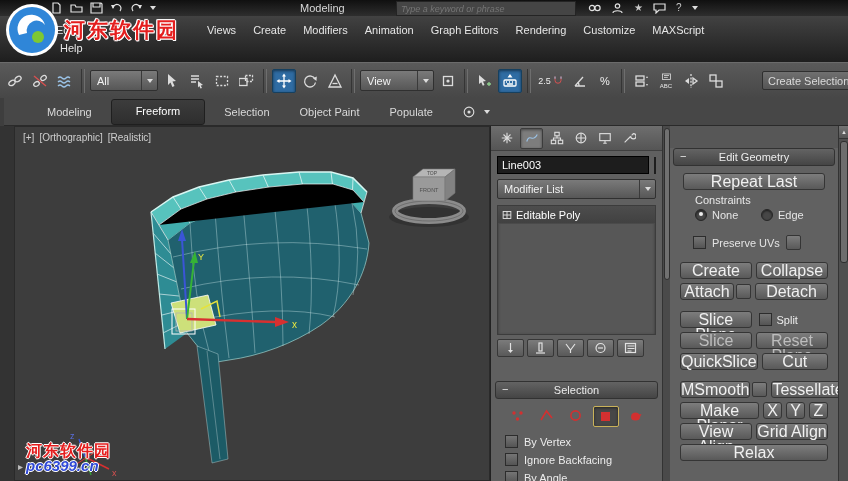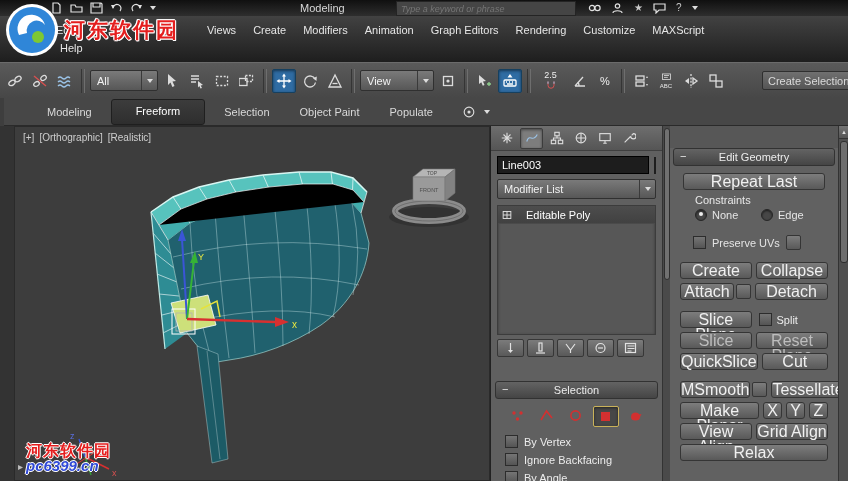--- a/index.html
+++ b/index.html
@@ -22,21 +22,21 @@
   .menurow1{display:flex;gap:17px;padding:8px 0 0 56px;color:#e6e6e6;}
   .menurow1 .spacer{width:98px;}
   .menurow2{padding:6px 0 0 60px;color:#e6e6e6;}
   .mitem{cursor:default;white-space:nowrap;}
   
   .toolbar{position:absolute;left:0;top:62px;width:848px;height:36px;
            background:linear-gradient(#5a5a5a,#474747);border-top:1px solid #6b6b6b;
            display:flex;align-items:center;padding-left:4px;gap:3px;box-sizing:border-box;}
   .tile{width:22px;height:22px;display:flex;align-items:center;justify-content:center;border-radius:2px;flex:0 0 auto;}
   .tile.active{background:#2f6ca3;border:1px solid #16405f;box-shadow:inset 0 1px 3px rgba(0,0,0,.5);}
-  .tile.wide{width:30px;flex-direction:column;}
+  .tile.wide{width:30px;}
   .sep{width:2px;height:24px;border-left:1px solid #353535;border-right:1px solid #6e6e6e;margin:0 2px;flex:0 0 auto;}
   .ddl{display:flex;align-items:center;height:19px;background:linear-gradient(#7a7a7a,#575757);
        border:1px solid #303030;border-radius:2px;flex:0 0 auto;}
   .ddl .lbl{padding:0 6px;color:#f2f2f2;flex:1;font-size:11px;}
   .ddl .abtn{width:15px;height:100%;border-left:1px solid #3a3a3a;display:flex;align-items:center;justify-content:center;}
   .caret{width:0;height:0;border-left:3px solid transparent;border-right:3px solid transparent;border-top:4px solid #ddd;}
   .snaptxt{font-size:9px;color:#f0f0f0;margin-right:1px;}
   .abc{font-size:6px;color:#e8e8e8;line-height:5px;}
   .selsetbox{position:absolute;left:762px;top:8px;width:110px;height:19px;background:linear-gradient(#707070,#555);
              border:1px solid #2f2f2f;border-radius:2px;color:#dadada;font-size:11px;line-height:18px;
@@ -64,21 +64,21 @@
           background:linear-gradient(#6e6e6e,#555);border-bottom:1px solid #3f3f3f;}
   .cptab{width:21px;height:19px;display:flex;align-items:center;justify-content:center;border-radius:2px;}
   .cptab.active{background:#7d7d7d;box-shadow:inset 0 1px 3px rgba(0,0,0,.45);border:1px solid #3c3c3c;}
   .namerow{display:flex;gap:5px;align-items:center;padding:5px 6px 2px 6px;}
   .namefield{flex:1;height:16px;background:#1d1d1d;border:1px solid #000;color:#fff;
              font-size:11px;padding:0 4px;font-family:Liberation Sans, sans-serif;}
   .swatch{width:15px;height:15px;background:#5c87a3;border:1px solid #1e1e1e;}
   .modlist{margin:3px 6px 0 6px;height:18px;}
   .stackbox{margin:6px 6px 0 6px;height:128px;background:#575757;border:1px solid #3c3c3c;
             box-shadow:inset 0 1px 3px rgba(0,0,0,.4);}
-  .stackrow{height:17px;background:linear-gradient(#4d4d4d,#414141);display:flex;gap:14px;align-items:center;
+  .stackrow{height:17px;background:linear-gradient(#4d4d4d,#414141);display:flex;gap:4px;align-items:center;
             padding-left:4px;color:#fff;border-bottom:1px solid #4a4a4a;}
   .stacktools{display:flex;gap:3px;padding:4px 6px 0 6px;}
   .stool{width:25px;height:16px;background:linear-gradient(#7b7b7b,#595959);border:1px solid #373737;
          border-radius:2px;display:flex;align-items:center;justify-content:center;}
   .rollhdr{height:16px;background:linear-gradient(#636363,#454545);border:1px solid #323232;border-radius:3px;
            color:#ececec;display:flex;align-items:center;justify-content:center;position:relative;}
   .rollhdr .minus{position:absolute;left:6px;top:1px;font-size:11px;}
   .selrollout{margin:24px 4px 0 4px;}
   .soicons{display:flex;gap:5px;justify-content:center;padding:7px 0 4px 0;}
   .sotile{width:24px;height:19px;display:flex;align-items:center;justify-content:center;border-radius:2px;}

